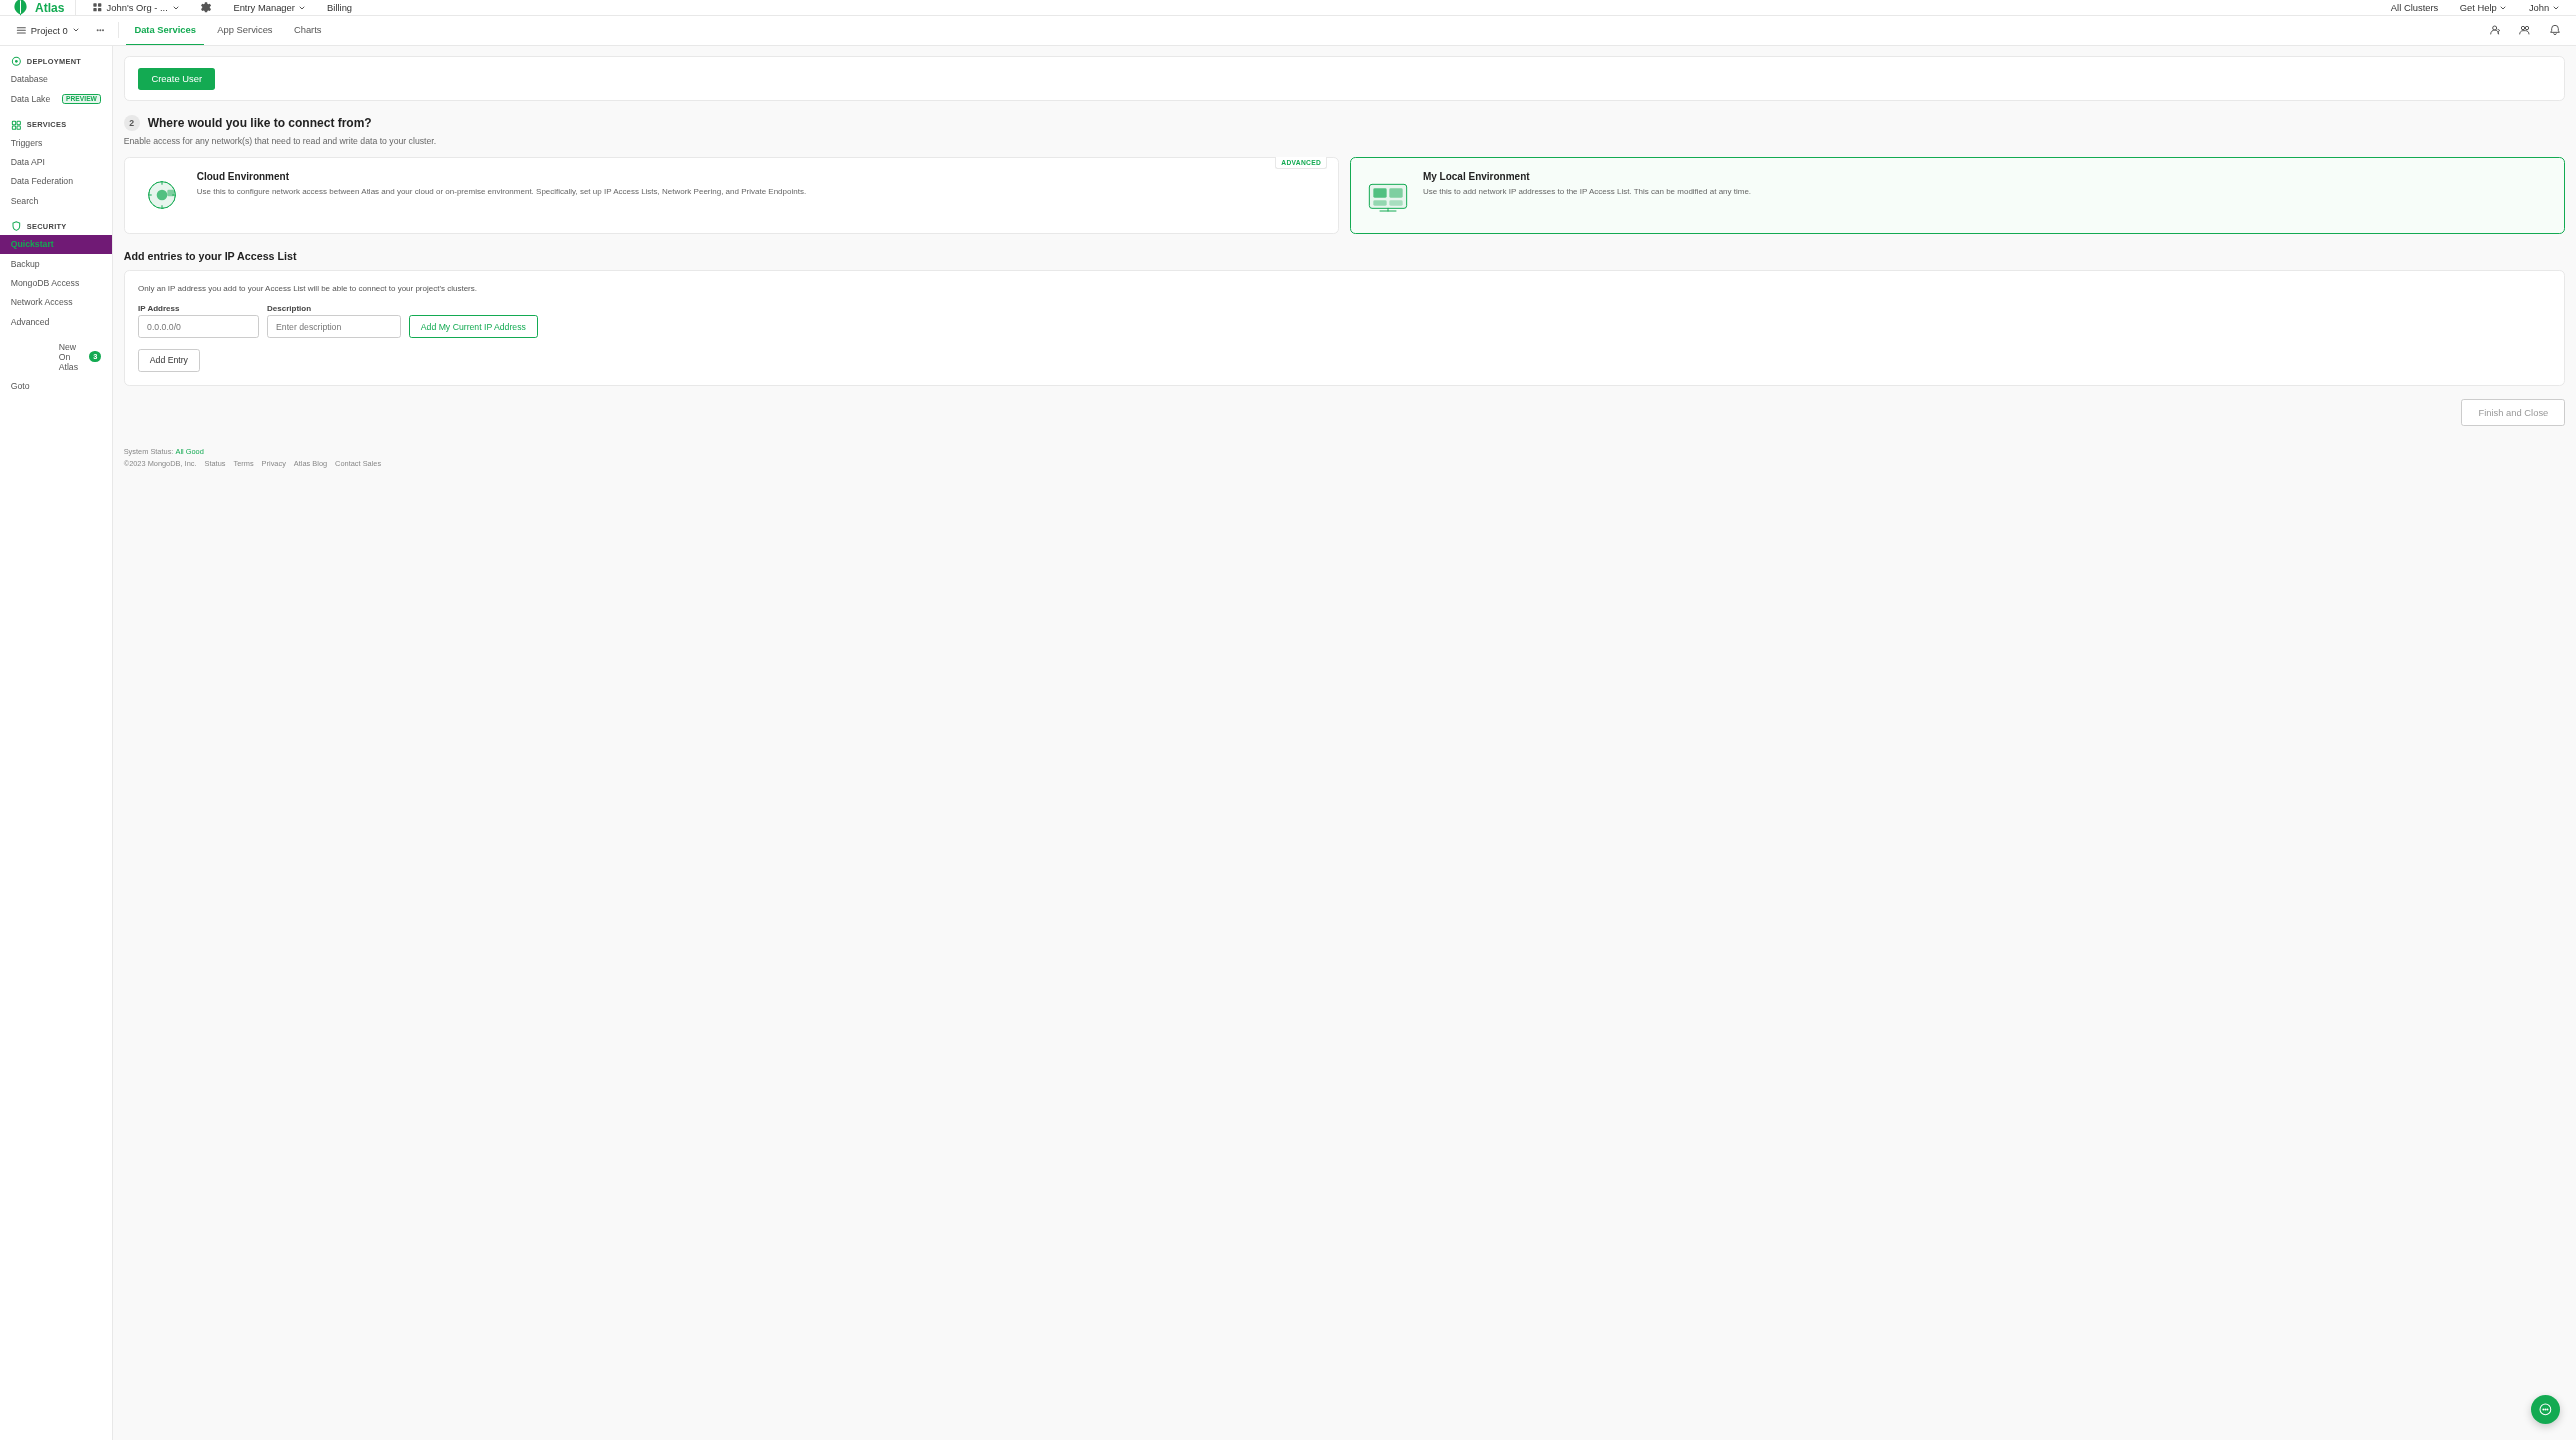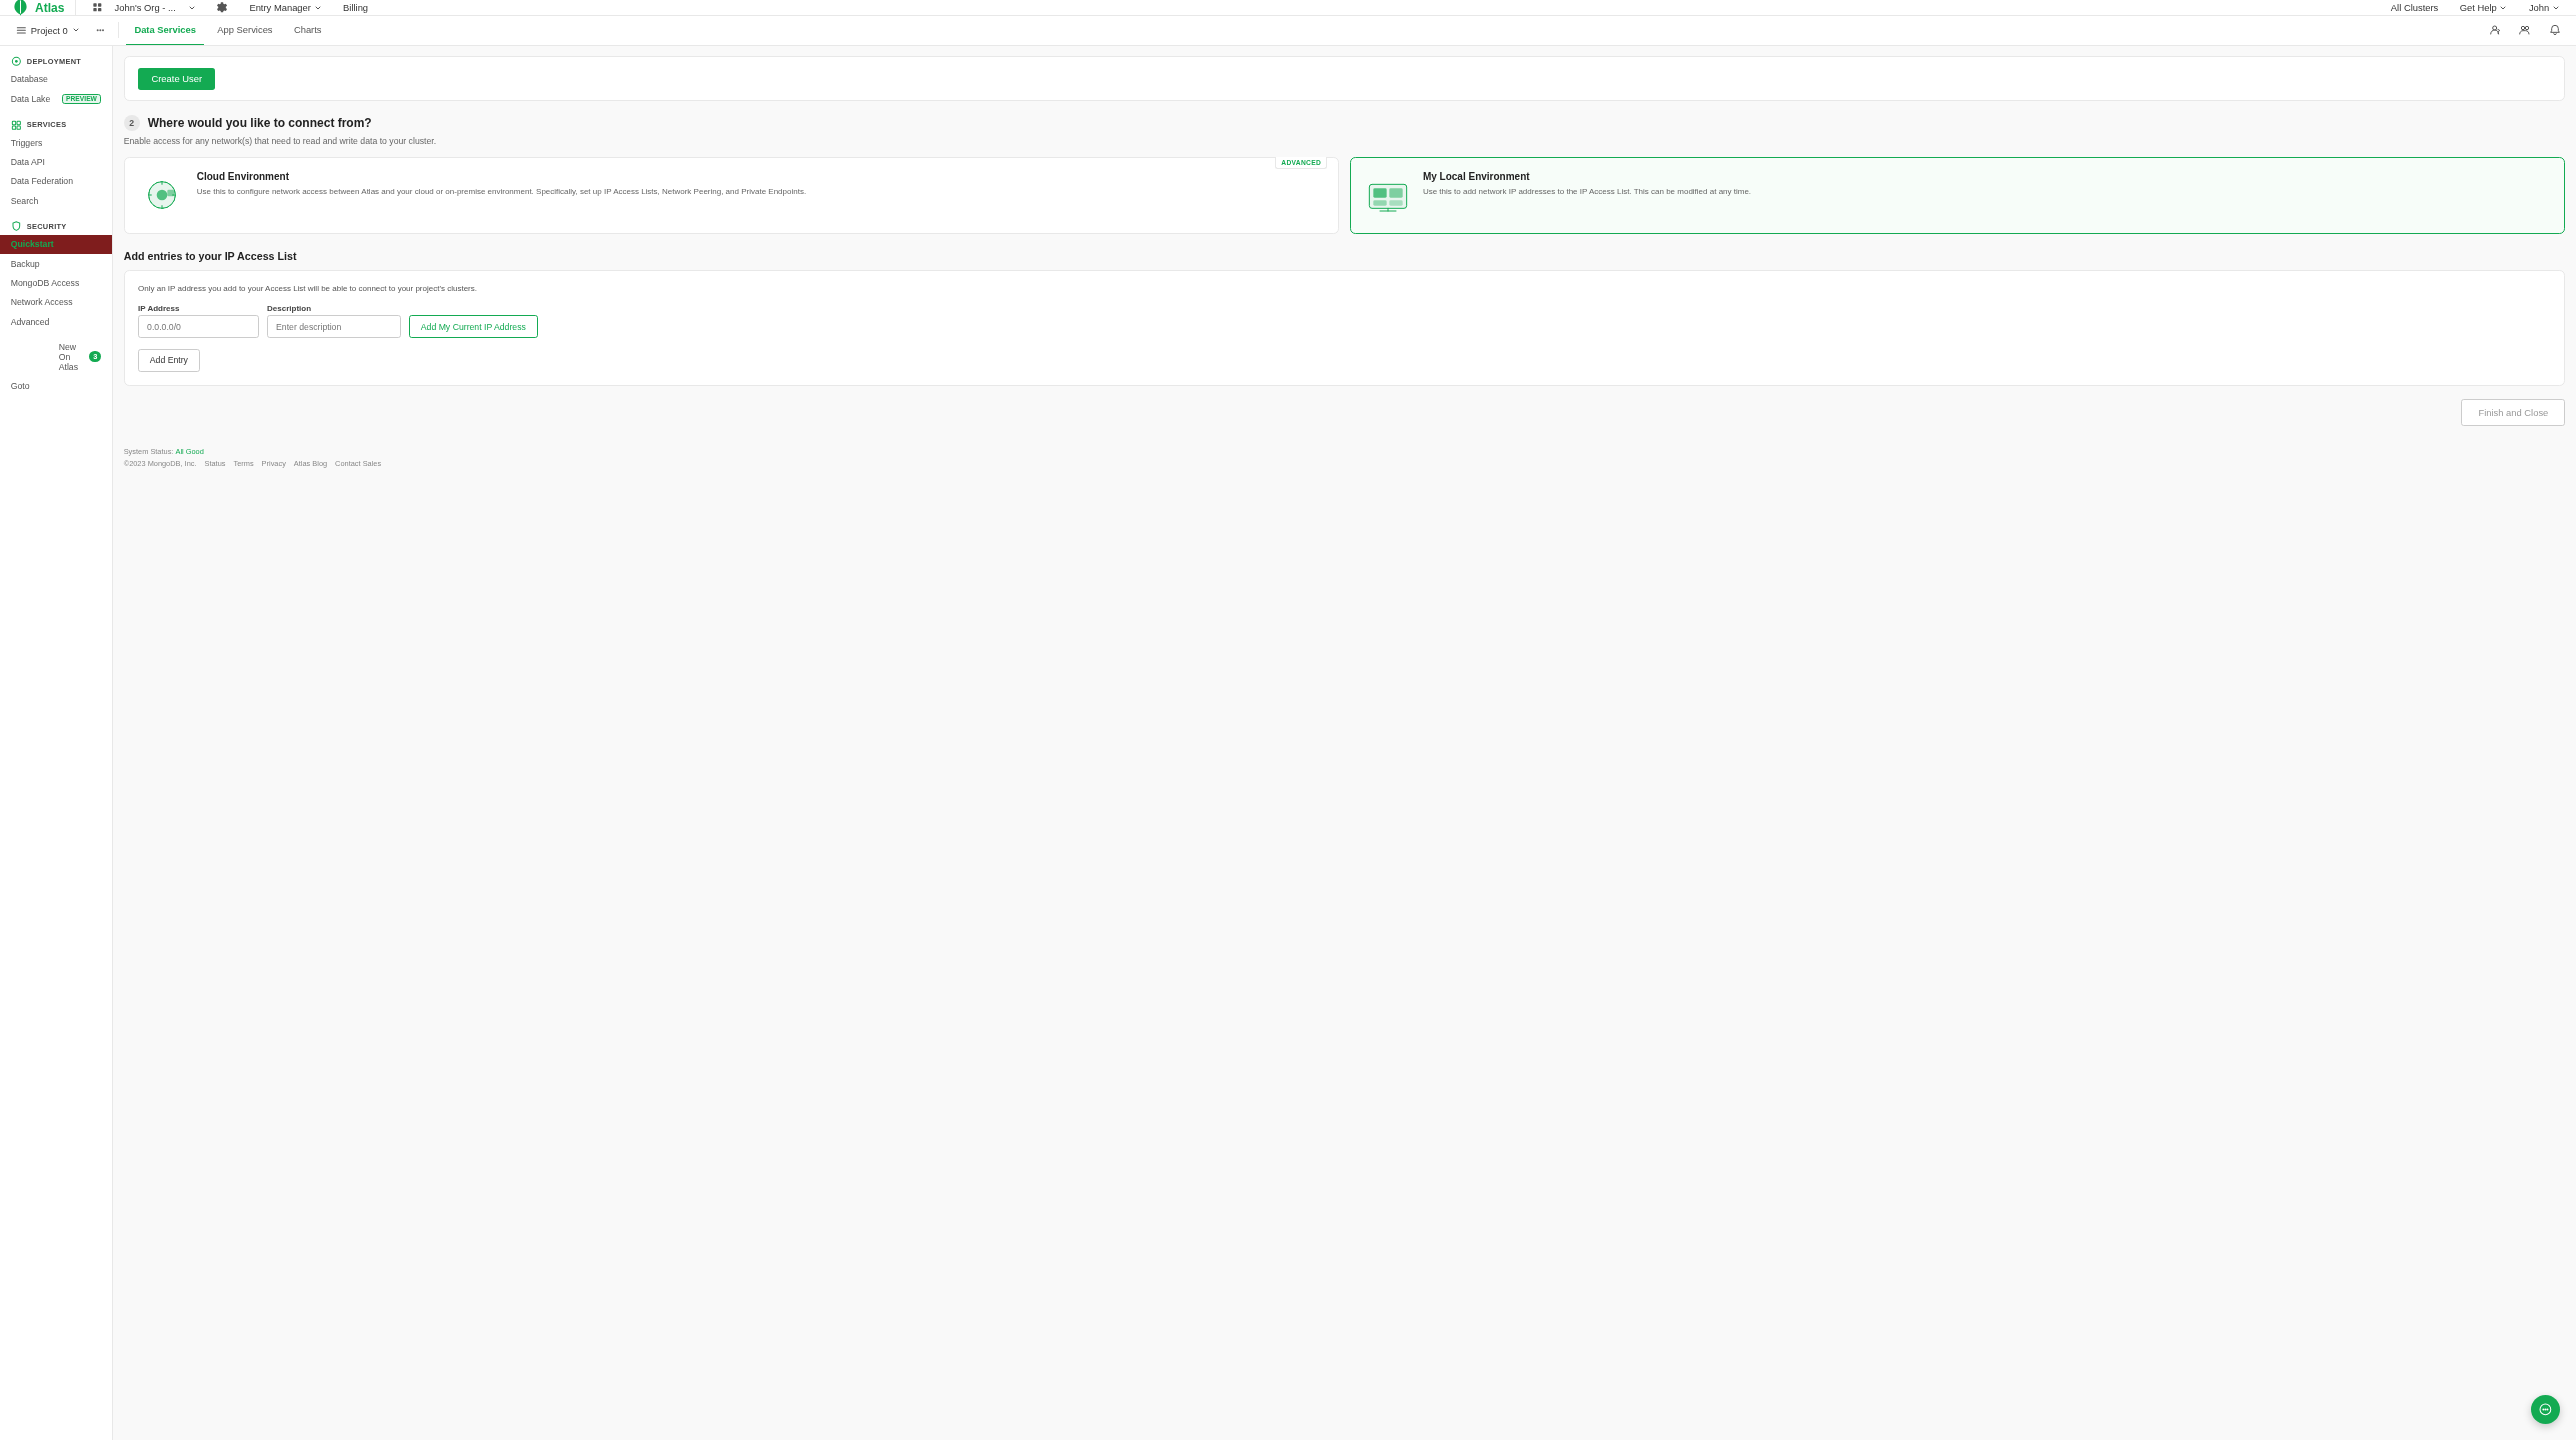--- a/index.html
+++ b/index.html
@@ -26,21 +26,21 @@
       color: #13aa52;
     }
     .logo-leaf {
       width: 19px;
       height: 19px;
     }
     .nav-divider { width: 0.7px; height: 16px; background: #e8e8e8; }
     .org-selector {
       display: flex;
       align-items: center;
-      gap: 12px;
+      gap: 4px;
       cursor: pointer;
       padding: 2.7px 5.4px;
       border-radius: 2.7px;
     }
     .gear-btn {
       width: 21.5px; height: 21.5px;
       display: flex; align-items: center; justify-content: center;
       cursor: pointer;
       border-radius: 2.7px;
       color: #666;
@@ -183,21 +183,21 @@
     .sidebar-item {
       display: flex;
       align-items: center;
       justify-content: space-between;
       padding: 4.7px 10.7px;
       cursor: pointer;
       color: #555;
       font-size: 8.7px;
     }
     .sidebar-item.active {
-      background: #7f1d1d;
+      background: #701a75;
       color: #13aa52;
       font-weight: 600;
     }
     .sidebar-item .label-with-badge {
       display: flex;
       align-items: center;
       gap: 4px;
     }
     .badge {
       background: #13aa52;

